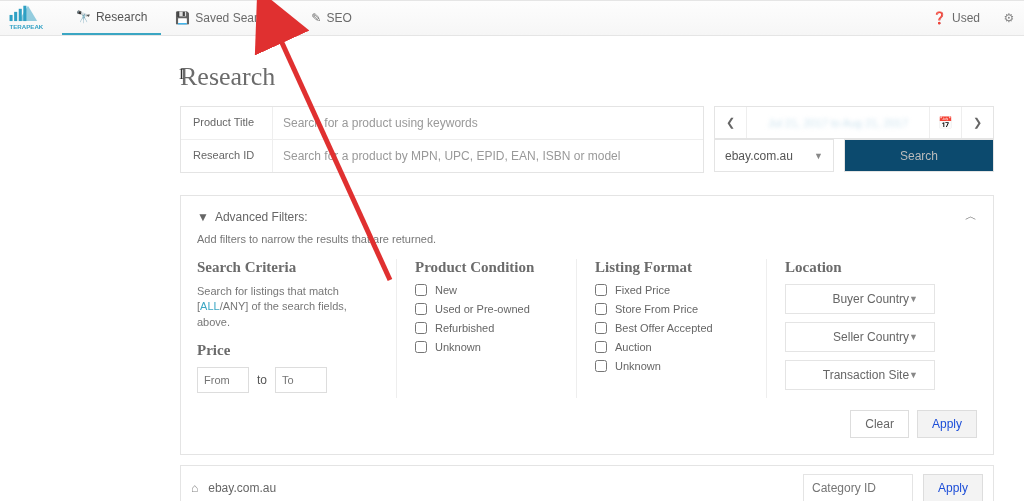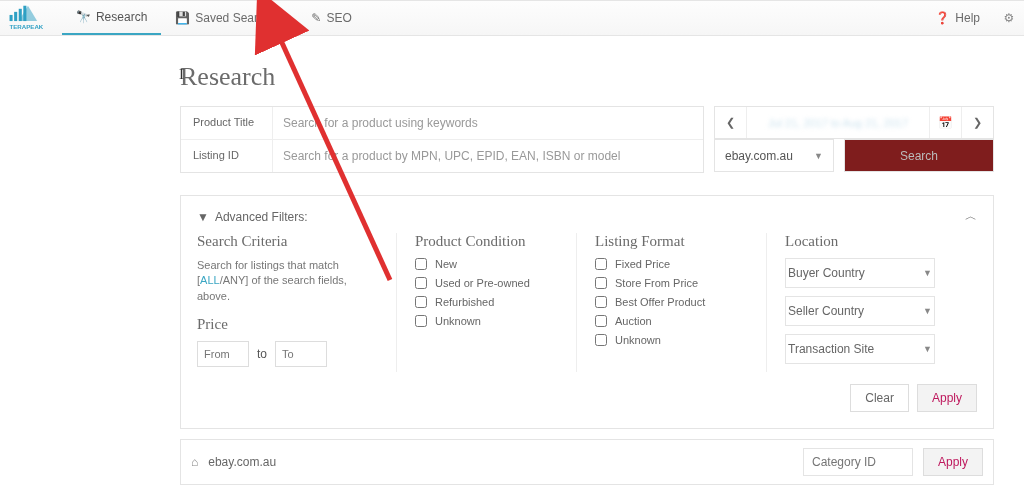--- a/index.html
+++ b/index.html
@@ -23,40 +23,40 @@
 .search-bar{display:flex;gap:10px;margin-bottom:12px}
 .left-inputs{flex:1}
 .date-box{display:flex;border:1px solid #e4e4e4}
 .db-btn{width:32px;display:flex;align-items:center;justify-content:center;color:#666;border-right:1px solid #eee;cursor:pointer;font-size:11px}
 .db-btn:last-child{border-right:none;border-left:1px solid #eee}
 .db-mid{flex:1;display:flex;align-items:center;justify-content:center;color:#cde3ee;font-size:11px;padding:0 6px;filter:blur(2px)}
 .db-cal{width:32px;display:flex;align-items:center;justify-content:center;color:#666;border-left:1px solid #eee}
 .site-row{display:flex;gap:10px;margin-top:0}
 .dropdown{border:1px solid #e4e4e4;padding:7px 10px;display:flex;align-items:center;justify-content:space-between;color:#555;font-size:12px;background:#fff;cursor:pointer;min-width:120px}
 .caret{color:#888;font-size:9px}
-.search-btn{flex:1;background:#7f1d1d;border:1px solid #e4e4e4;color:#bbb;font-size:12px;display:flex;align-items:center;justify-content:center;cursor:pointer}
+.search-btn{flex:1;background:#0c4a6e;border:1px solid #e4e4e4;color:#bbb;font-size:12px;display:flex;align-items:center;justify-content:center;cursor:pointer}
 .adv{border:1px solid #e4e4e4;padding:12px 16px 16px}
 .adv-head{display:flex;align-items:center;justify-content:space-between;color:#666;font-size:12px;margin-bottom:8px}
 .adv-head .t{display:flex;align-items:center;gap:6px}
 .adv-sub{color:#777;font-size:11px;margin-bottom:14px}
 .cols{display:flex;gap:0}
 .col{padding:0 18px;border-right:1px solid #eee}
 .col:first-child{padding-left:0}
 .col:last-child{border-right:none;flex:1}
-.col h3{font-family:Georgia,serif;font-weight:400;color:#6b6b6b;font-size:15px;margin-bottom:8px}
+.col h3{font-family:Georgia,serif;font-weight:700;color:#6b6b6b;font-size:15px;margin-bottom:8px}
 .col p{font-size:11px;color:#777;line-height:1.4;margin-bottom:12px}
 .lk{color:#3aa6c3}
 .price-row{display:flex;align-items:center;gap:8px}
 .mini{width:52px;border:1px solid #ddd;padding:6px;font-size:11px;text-align:left;color:#999}
 .chk{display:flex;align-items:flex-start;gap:8px;font-size:11px;color:#666;margin-bottom:7px}
 .chk input{width:12px;height:12px}
-.loc-dd{border:1px solid #e4e4e4;padding:7px 2px;display:flex;justify-content:space-between;align-items:center;font-size:12px;color:#666;margin-bottom:8px;cursor:pointer;width:150px}
+.loc-dd{border:1px solid #e4e4e4;padding:7px 16px;display:flex;justify-content:flex-end;align-items:center;font-size:12px;color:#666;margin-bottom:8px;cursor:pointer;width:150px}
 .btnrow{display:flex;justify-content:flex-end;gap:8px;margin-top:12px}
 .btn{border:1px solid #ddd;background:#fff;padding:6px 14px;font-size:12px;color:#666;cursor:pointer}
-.btn.dis{background:#f3f3f3;color:#be185d}
+.btn.dis{background:#f3f3f3;color:#1d4ed8}
 .crumb{border:1px solid #e4e4e4;display:flex;align-items:center;padding:8px 10px;gap:10px;margin-top:10px}
 .crumb .home{color:#888}
 .crumb .site{color:#666;font-size:12px;flex:1}
 .catid{border:1px solid #e4e4e4;padding:6px 8px;font-size:12px;color:#aaa;width:110px}
 .right-col{width:280px;display:flex;flex-direction:column}
 .arrow-overlay{position:absolute;pointer-events:none;z-index:50}
 .cursor-i{position:absolute;left:179px;top:66px;font-family:serif;font-size:15px;color:#333}
 .col1{width:200px}
 .col2{width:180px}
 .col3{width:190px}
@@ -85,40 +85,40 @@
       <span>💾</span>
       <span>Saved Searches</span>
     </div>
   <div class="nav-item">
       <span>✎</span>
       <span>SEO</span>
     </div>
   <div class="spacer"></div>
   <div class="nav-item">
       <span>❓</span>
-      <span>Help</span>
+      <span>Used</span>
     </div>
   <div class="gear">
       <span>⚙</span>
     </div>
 </div>
 
 <span class="cursor-i">I</span>
 
 <div class="page">
   <h1>Research</h1>
 
   <div class="search-bar">
     <div class="left-inputs panel">
       <div class="row">
         <div class="lbl">Product Title</div>
         <div class="ctl"><input type="text" placeholder="Search for a product using keywords" style=""></div>
       </div>
       <div class="row">
-        <div class="lbl">Listing ID</div>
+        <div class="lbl">Research ID</div>
         <div class="ctl"><input type="text" placeholder="Search for a product by MPN, UPC, EPID, EAN, ISBN or model" style=""></div>
       </div>
     </div>
     <div class="right-col">
       <div class="date-box" style="height:33px">
         <div class="db-btn">❮</div>
         <div class="db-mid">Jul 21, 2017 to Aug 21, 2017</div>
         <div class="db-cal">📅</div>
         <div class="db-btn">❯</div>
       </div>
@@ -133,20 +133,21 @@
   </div>
 
   <div class="adv">
     <div class="adv-head">
       <div class="t">
           <span>▼</span>
           <span>Advanced Filters:</span>
         </div>
       <span style="cursor:pointer">︿</span>
     </div>
+    <div class="adv-sub">Add filters to narrow the results that are returned.</div>
 
     <div class="cols">
       <div class="col col1">
         <h3>Search Criteria</h3>
         <p><span>Search for listings that match [</span><span class="lk">ALL</span><span>/</span><span>ANY</span><span>] of the search fields, above.</span></p>
         <h3>Price</h3>
         <div class="price-row">
           <input class="mini" placeholder="From" style="">
           <span>to</span>
           <input class="mini" placeholder="To" style="">
@@ -178,21 +179,21 @@
         <label class="chk">
             <input type="checkbox" style="">
             <span>Fixed Price</span>
           </label>
         <label class="chk">
             <input type="checkbox" style="">
             <span>Store From Price</span>
           </label>
         <label class="chk">
             <input type="checkbox" style="">
-            <span>Best Offer Product</span>
+            <span>Best Offer Accepted</span>
           </label>
         <label class="chk">
             <input type="checkbox" style="">
             <span>Auction</span>
           </label>
         <label class="chk">
             <input type="checkbox" style="">
             <span>Unknown</span>
           </label>
       </div>

